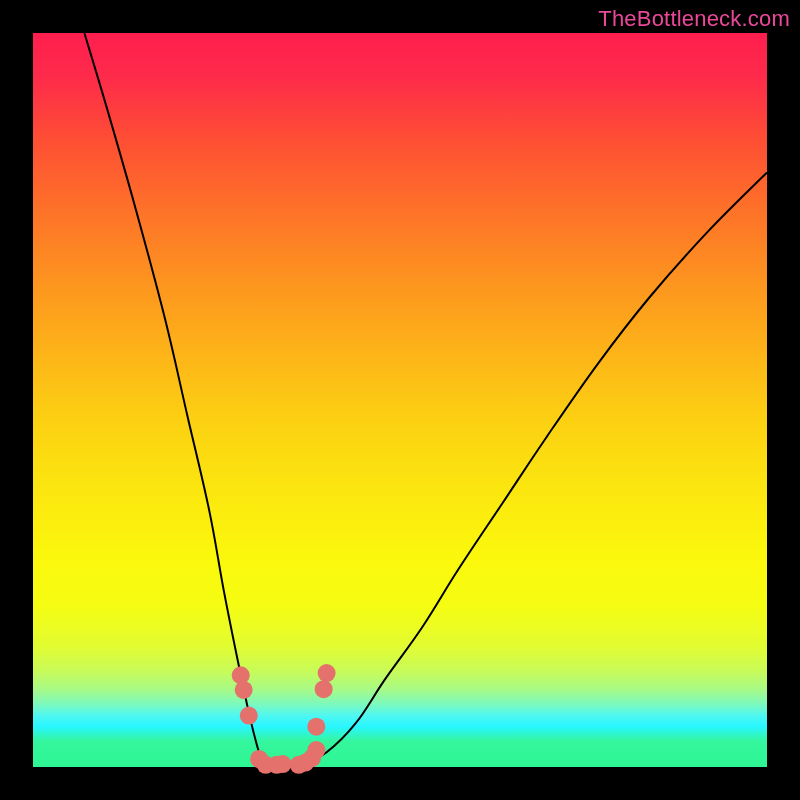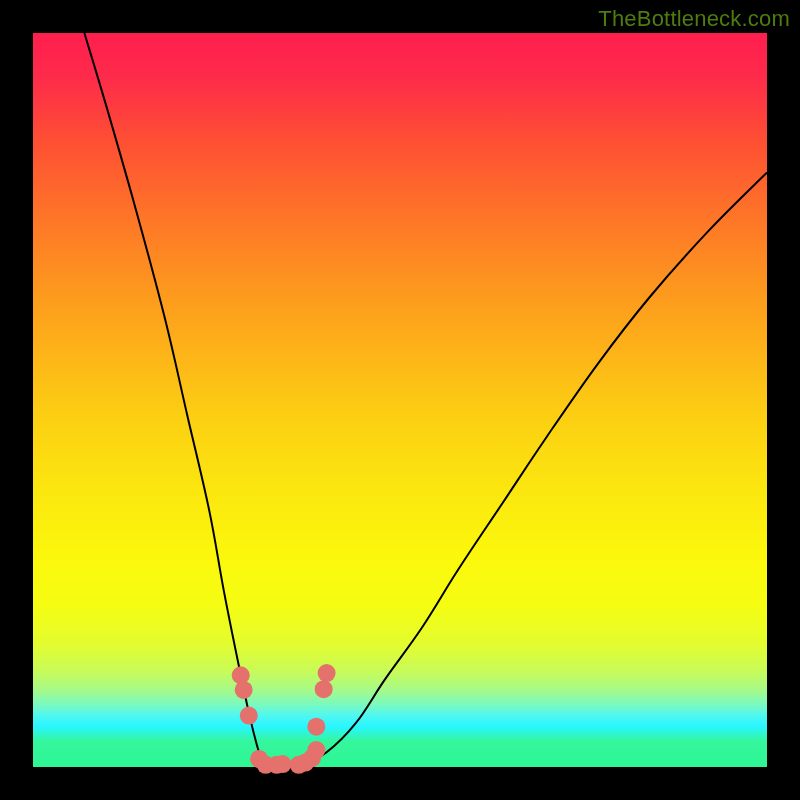--- a/index.html
+++ b/index.html
@@ -44,21 +44,21 @@
       #4ff7f1 93%,
       #28f6ff 94.5%,
       #35f69d 96.5%,
       #2df693 100%
     );
   }
   .watermark {
     position: absolute;
     top: 6px;
     right: 10px;
-    color: #4d7c0f;
+    color: #ec4899;
     font-size: 22px;
     font-weight: 500;
     letter-spacing: 0.2px;
     user-select: none;
   }
   svg.curves {
     position: absolute;
     left: 0;
     top: 0;
     width: 734px;

